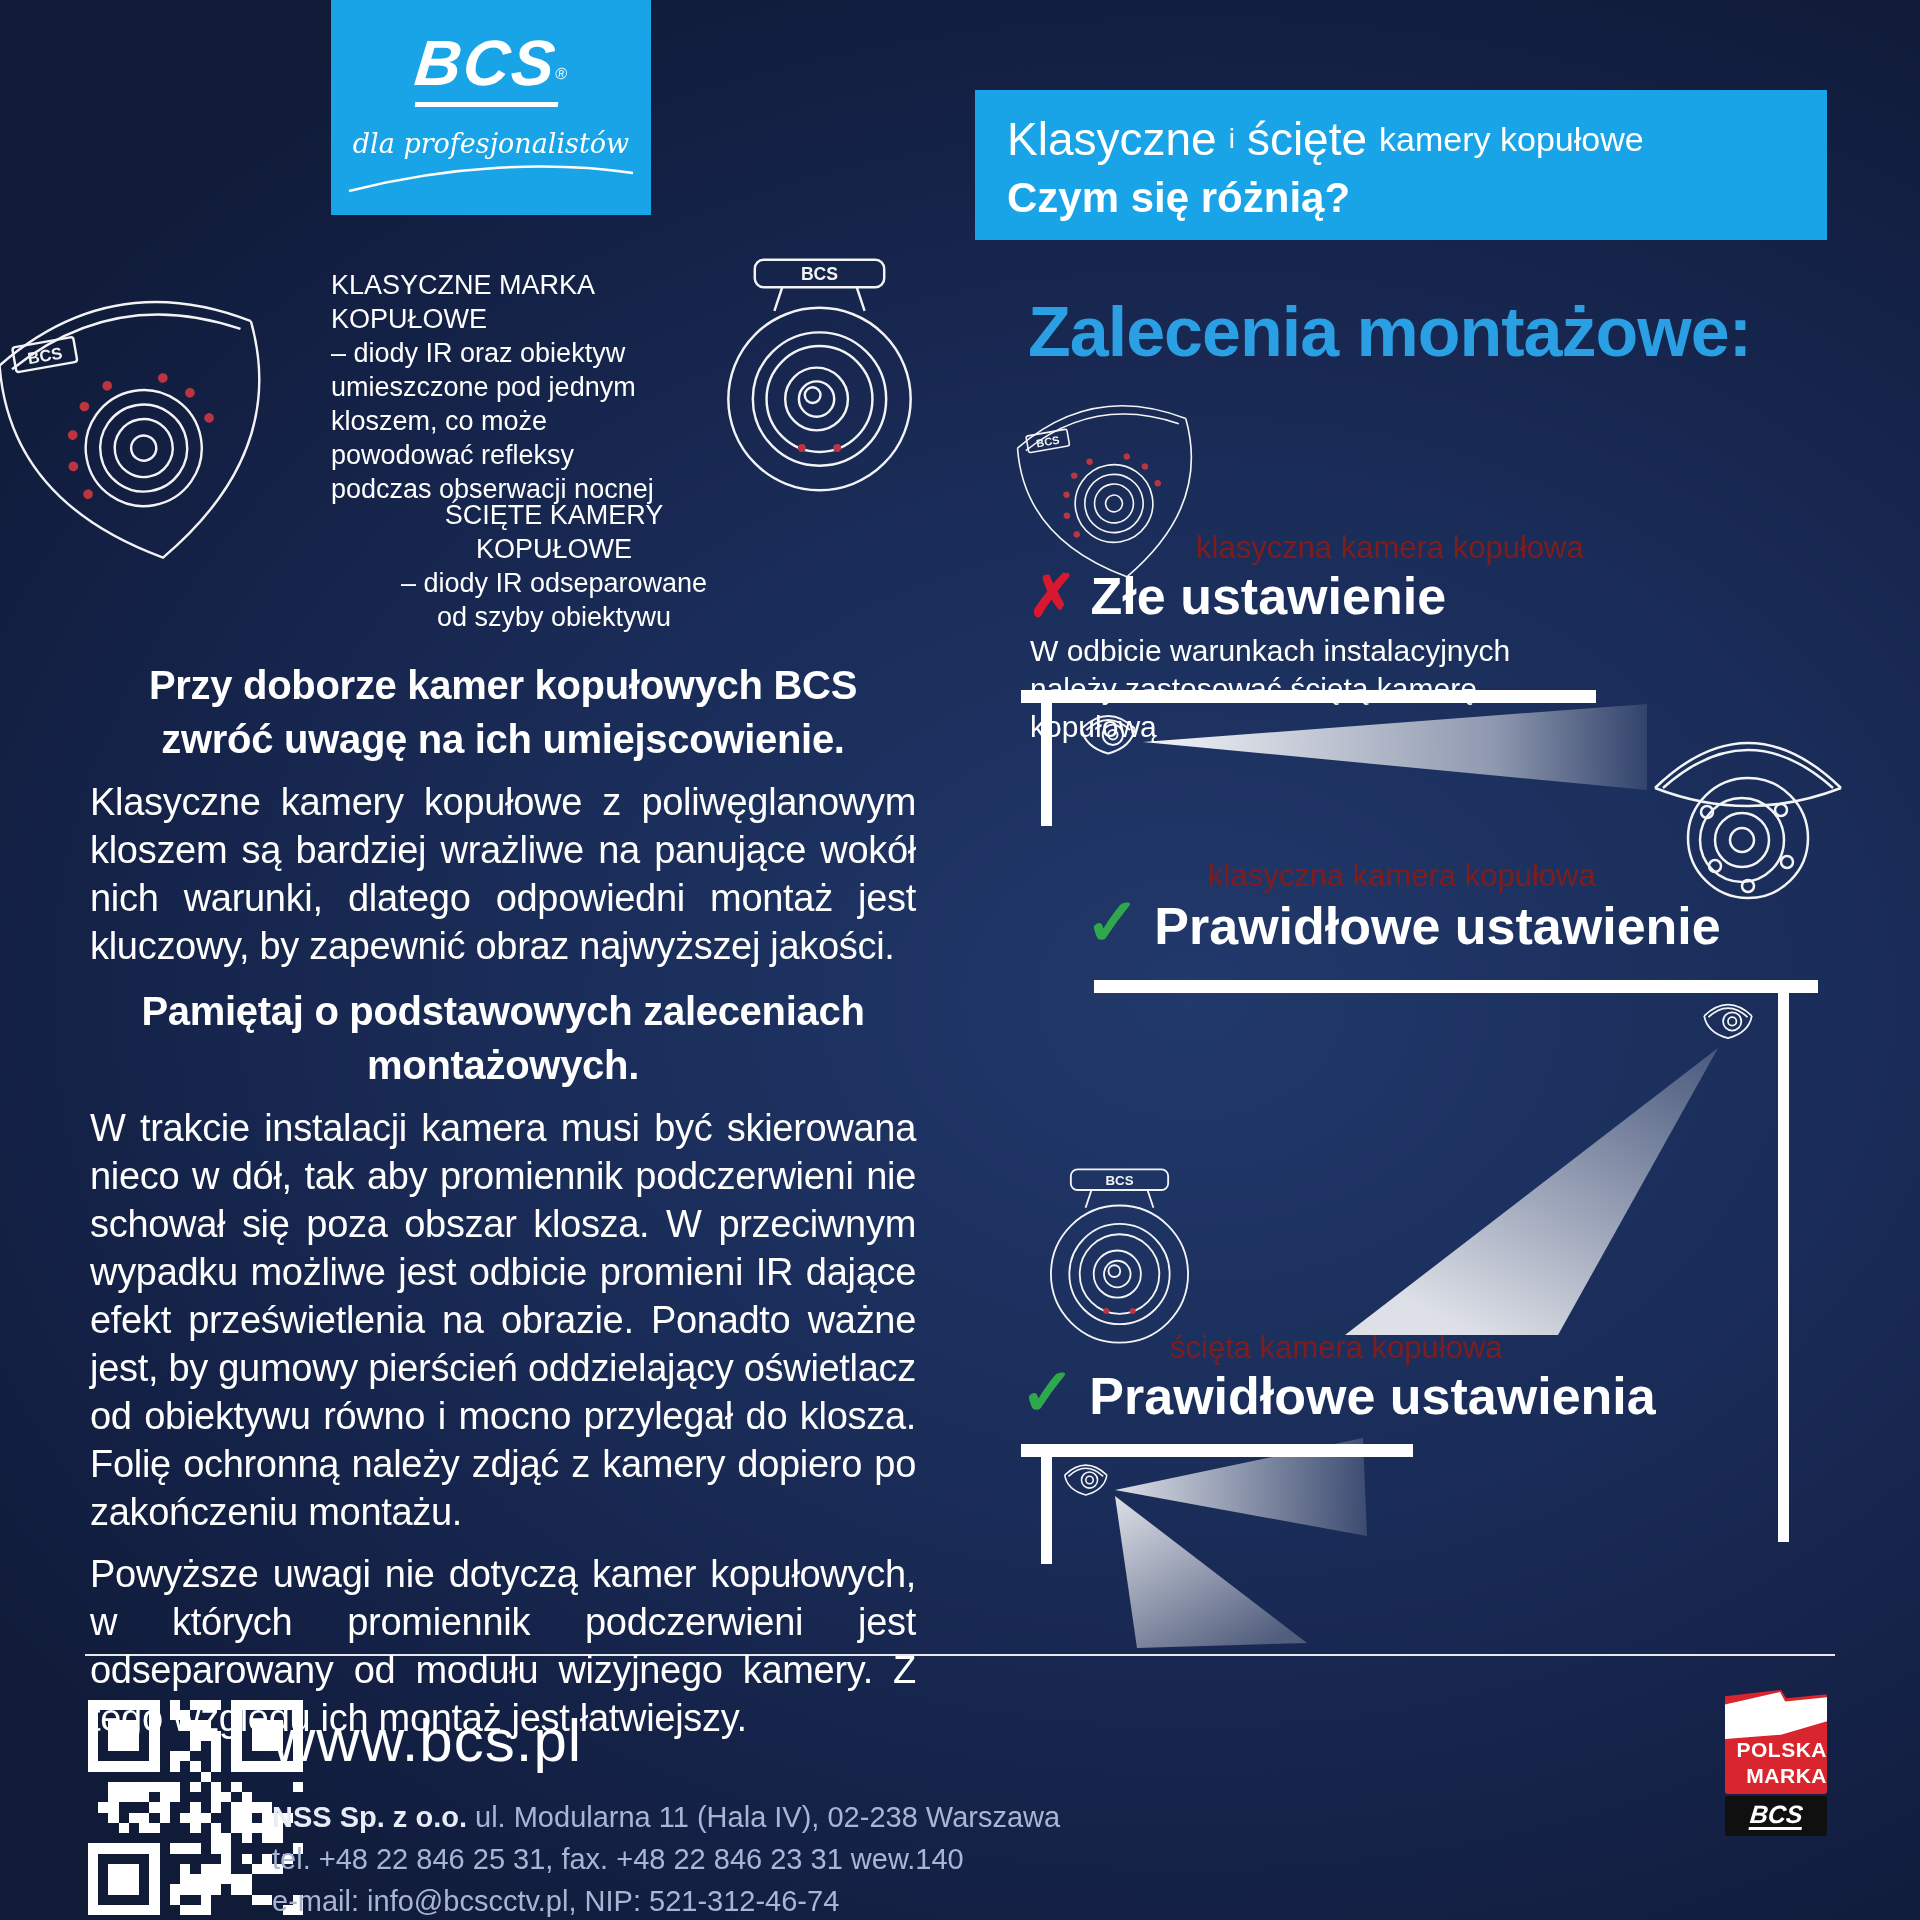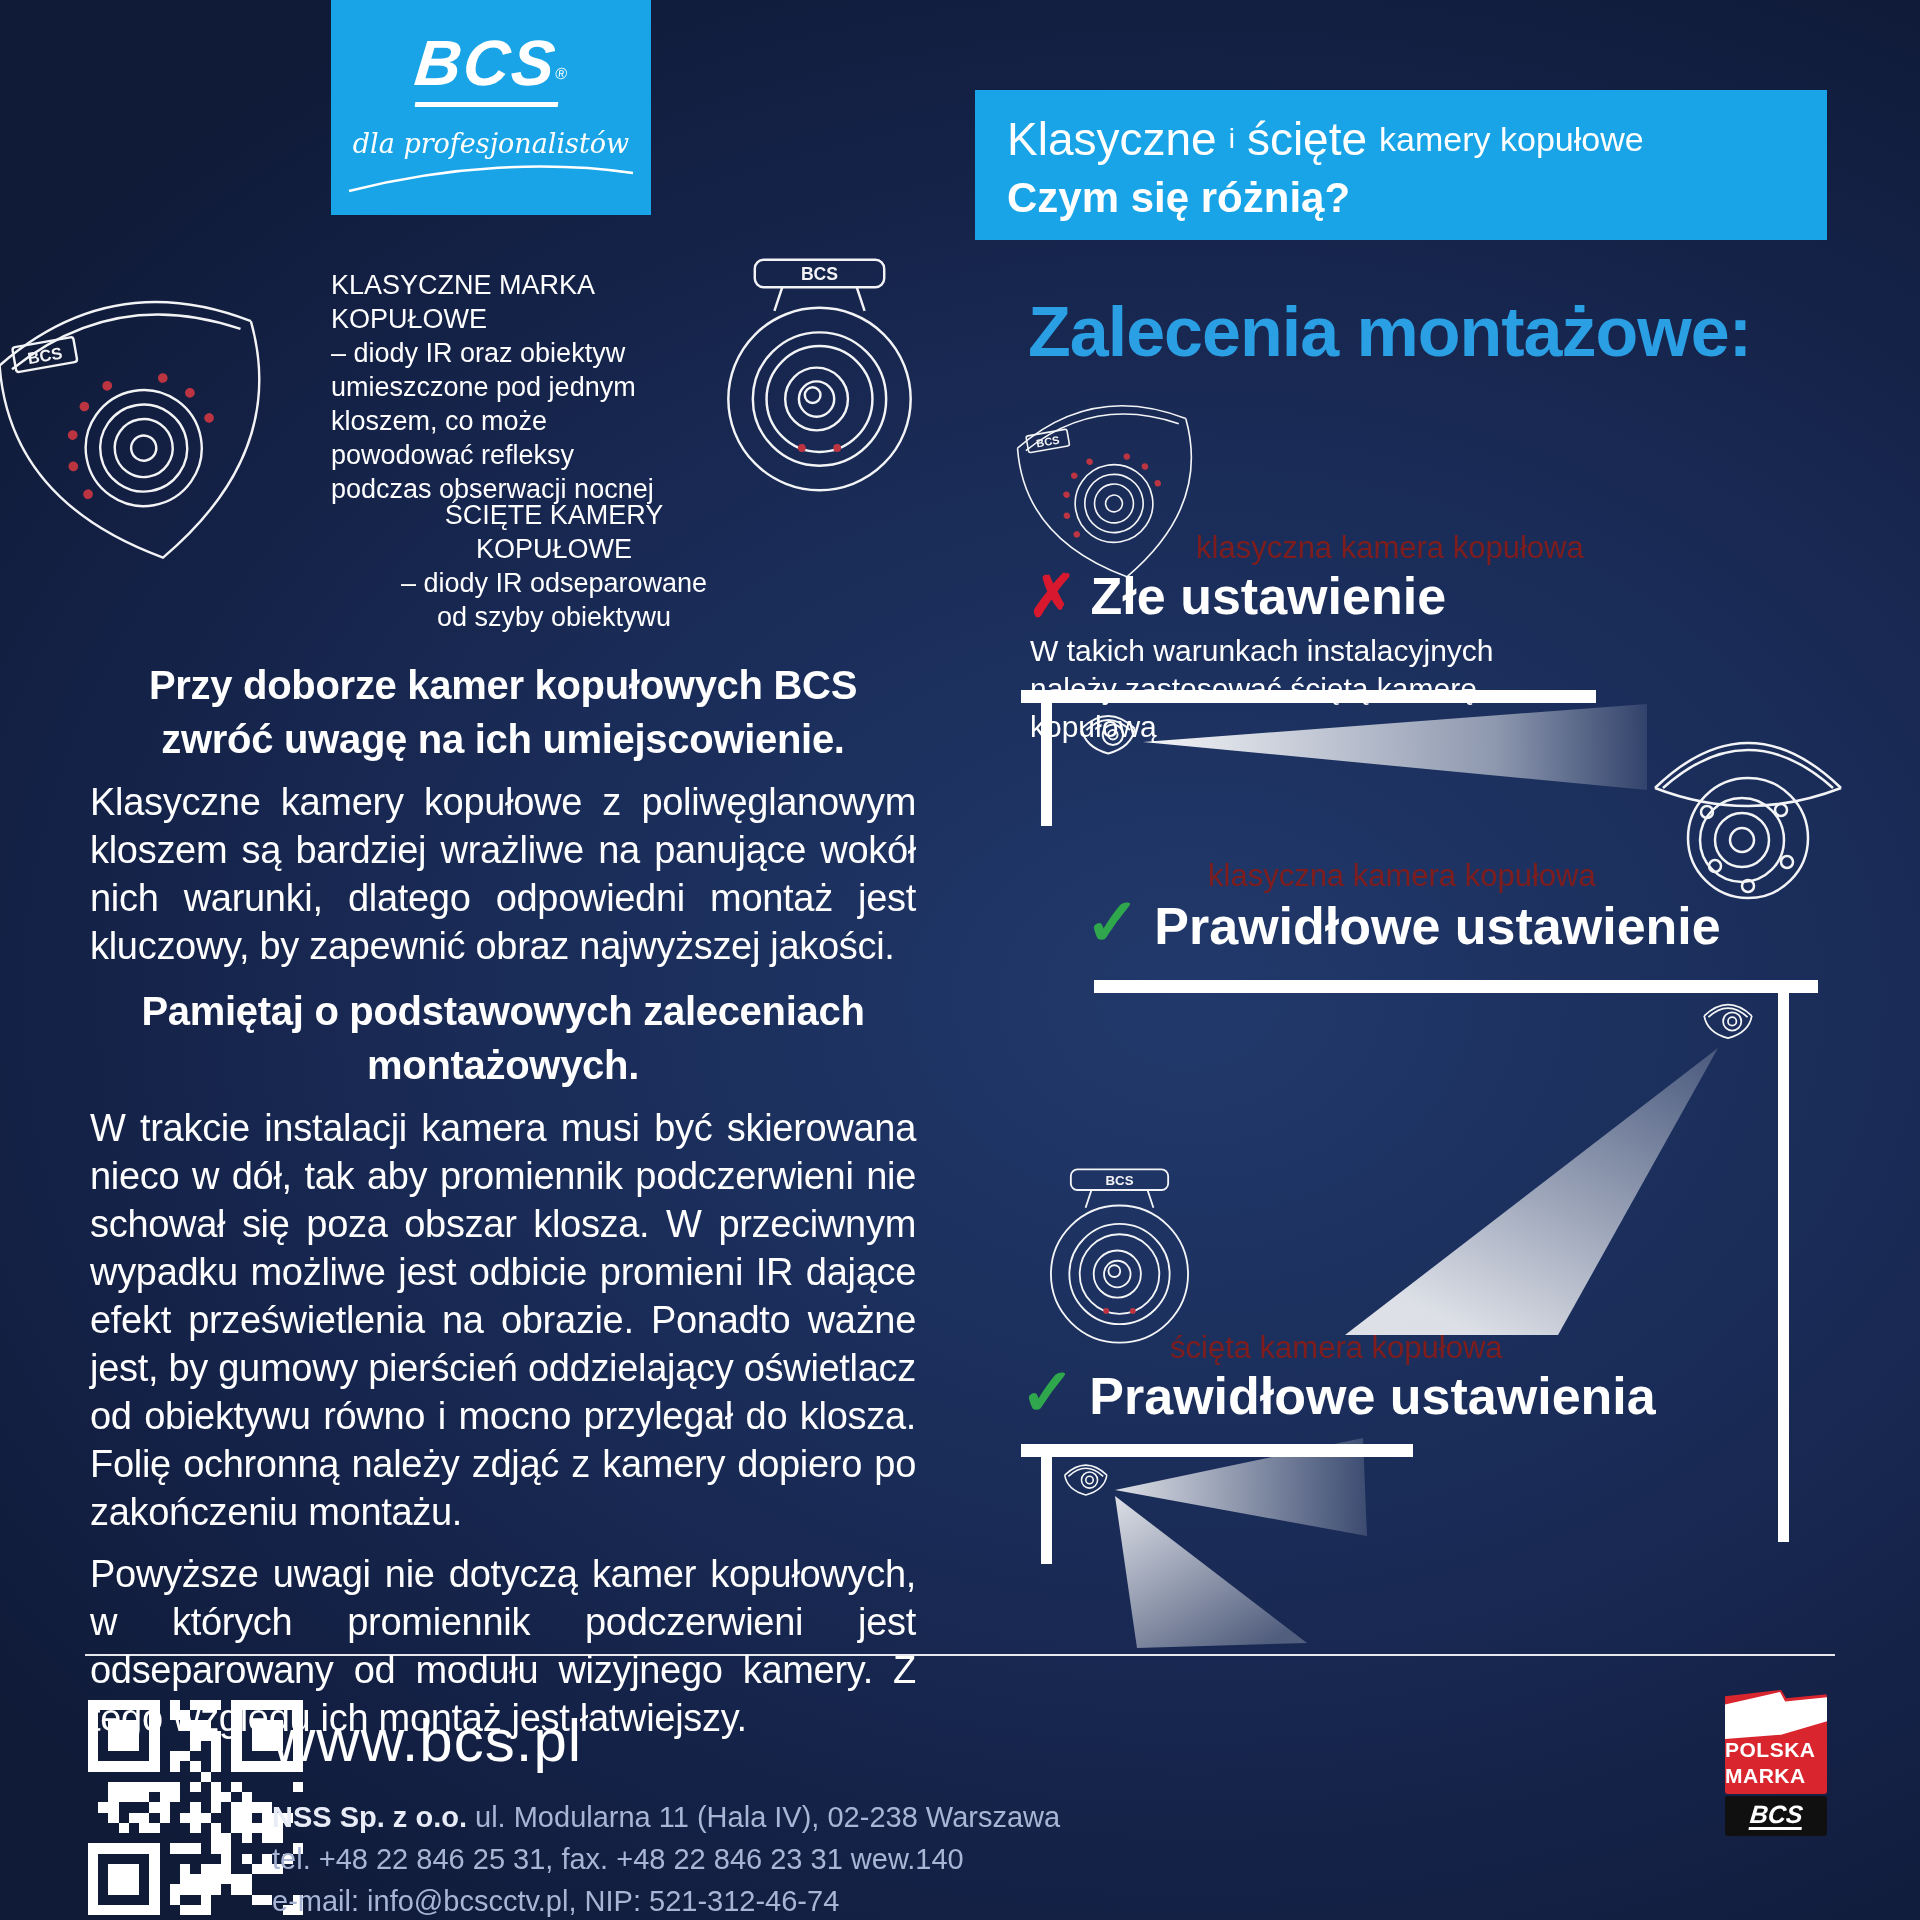--- a/index.html
+++ b/index.html
@@ -50,21 +50,21 @@
   .divider{left:85px;top:1654px;width:1750px;height:2px;background:rgba(255,255,255,.9)}
   .qr{left:88px;top:1700px;width:215px;height:215px}
   .site{left:272px;top:1706px;font-size:60px;font-weight:400;letter-spacing:1px}
   .addr{left:272px;top:1796px;font-size:29px;line-height:42px;color:var(--text_dim)}
   .addr b{color:#E8ECF7}
   .badge{left:1725px;top:1690px;width:102px}
   .badge-red{position:relative;height:104px;background:#D9252E;border-radius:5px 7px 3px 3px;
     clip-path:polygon(0 6%,55% 0,60% 8%,100% 4%,100% 100%,0 100%)}
   .badge-white{position:absolute;inset:0;background:#fff;
     clip-path:polygon(0 14%,54% 2%,59% 11%,100% 7%,100% 30%,55% 43%,0 47%)}
-  .badge-txt{position:absolute;left:0;right:0;text-align:left;font-size:21px;font-weight:800;letter-spacing:.5px}
+  .badge-txt{position:absolute;left:0;right:0;text-align:right;font-size:21px;font-weight:800;letter-spacing:.5px}
   .badge-black{height:40px;background:#101010;margin-top:2px;border-radius:3px;display:flex;align-items:center;justify-content:center}
   .badge-bcs{font-size:25px;font-weight:800;font-style:italic;border-bottom:3px solid #fff;transform:skewX(-6deg);line-height:1}
 </style>
 </head>
 <body>
 
 <svg width="0" height="0" style="position:absolute" aria-hidden="true">
   <defs>
     <g id="cam-classic" stroke="#fff" stroke-width="2.5" fill="none" opacity="0.95">
       <g transform="rotate(-10 150 170)">
@@ -166,21 +166,21 @@
 
 <svg class="abs" style="left:1012px;top:368px" width="195" height="220" viewBox="0 0 300 340">
   <use href="#cam-classic"></use>
 </svg>
 <div class="abs cam-label" style="left:1196px;top:530px">klasyczna kamera kopułowa</div>
 <div class="abs status-row" style="left:1028px;top:566px">
   <span class="mark bad">✗</span>
   <span class="status-text">Złe ustawienie</span>
 </div>
 <div class="abs note" style="left:1030px;top:632px;width:560px">
-  <div>W takich warunkach instalacyjnych</div>
+  <div>W odbicie warunkach instalacyjnych</div>
   <div>należy zastosować ściętą kamerę kopułową</div>
 </div>
 
 <svg class="abs" style="left:1015px;top:690px" width="830" height="215" viewBox="0 0 830 215">
   <defs>
     <linearGradient id="g1" x1="0" y1="0" x2="1" y2="0">
       <stop offset="0" stop-color="#fff" stop-opacity="0.95"></stop>
       <stop offset="0.7" stop-color="#fff" stop-opacity="0.5"></stop>
       <stop offset="1" stop-color="#fff" stop-opacity="0.1"></stop>
     </linearGradient>

